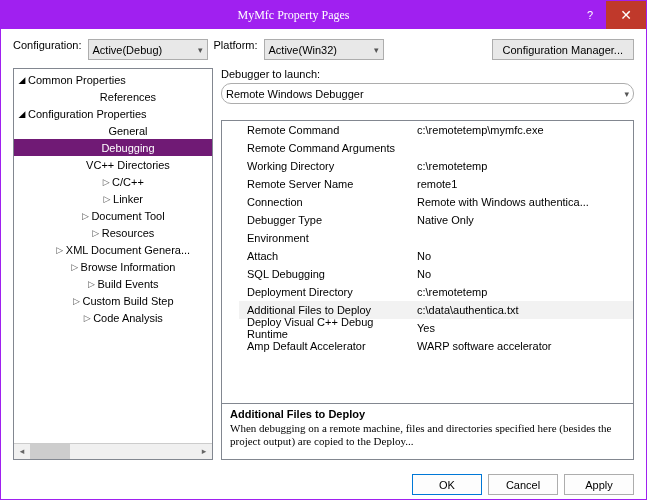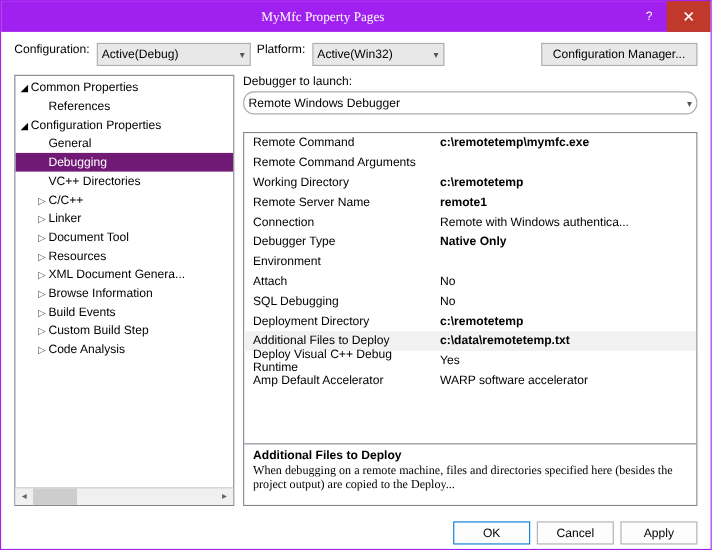--- a/index.html
+++ b/index.html
@@ -14,55 +14,55 @@
 .combo span.val { flex: 1; }
 .combo span.ar { font-size: 9px; color: #555; }
 .btn { border: 1px solid #adadad; background: #e8e8e8; height: 21px; padding: 0 10px; display: flex; align-items: center; cursor: pointer; }
 .main { display: flex; padding: 0 12px 8px 12px; gap: 8px; height: 400px; }
 .tree-wrap { width: 200px; border: 1px solid #828790; display: flex; flex-direction: column; }
 .tree { flex: 1; overflow: hidden; padding-top: 2px; }
 .tree-item { height: 17px; display: flex; align-items: center; cursor: pointer; white-space: nowrap; }
 .tree-item .ar { display: inline-block; width: 12px; text-align: center; color: #555; font-size: 9px; }
 .tree-item .ar.filled { color: #000; }
 .tree-item.lvl0 { padding-left: 2px; }
-.tree-item.lvl1 { padding-left: 18px; }
+.tree-item.lvl1 { padding-left: 18px; justify-content: center; }
 .tree-item.selected { background: #701a75; color: #fff; }
 .tree-scroll { height: 16px; border-top: 1px solid #ccc; background: #f0f0f0; display: flex; }
 .tree-scroll .sbtn { width: 16px; text-align: center; color: #666; font-size: 9px; line-height: 15px; cursor: pointer; }
 .tree-scroll .strack { flex: 1; position: relative; }
 .tree-scroll .sthumb { position: absolute; left: 0; width: 40px; height: 100%; background: #cdcdcd; }
 .right { flex: 1; display: flex; flex-direction: column; gap: 16px; }
 .launch-row label { display: block; margin-bottom: 3px; }
 .launch-row .combo { width: 100%; background: #fff; border-radius: 10px; }
 .propgrid { flex: 1; border: 1px solid #828790; display: flex; flex-direction: column; }
 .proplist { flex: 1; overflow: hidden; display: flex; flex-direction: column; }
-.proprow { display: flex; height: 18px; align-items: center; border-bottom: 0; padding-left: 8px; }
+.proprow { display: flex; height: 18px; align-items: center; border-bottom: 0; padding-left: 8px; margin-left: 17px; }
 .proprow .pn { flex: 0 0 170px; color: #000; }
 .proprow .pv { flex: 1; color: #000; white-space: nowrap; overflow: hidden; text-overflow: ellipsis; }
-.proprow .pv.bold { font-weight: bold; }
+.proprow .pv.bold { font-weight: normal; }
 .proprow.hl { background: #f2f2f2; }
 .propdesc { border-top: 1px solid #828790; padding: 4px 8px 6px 8px; height: 56px; }
 .propdesc .dt { font-weight: bold; margin-bottom: 2px; }
 .propdesc .dd { color: #000; line-height: 13px; font-family: Liberation Serif, serif; }
 .bottom { display: flex; justify-content: flex-end; gap: 6px; padding: 6px 12px 10px 12px; }
 .bottom .btn { min-width: 70px; justify-content: center; background: #fdfdfd; }
 .bottom .btn.primary { border: 1px solid #0078d7; }
 </style>
 </head>
 <body>
 
 <div class="titlebar">
   <span class="title">MyMfc Property Pages</span>
   <span class="help">?</span>
   <span class="close">✕</span>
 </div>
 
 <div class="toprow">
   <label>Configuration:</label>
-  <div class="combo" style="width:140px">
+  <div class="combo" style="width:120px">
     <span class="val">Active(Debug)</span>
     <span class="ar">▾</span>
   </div>
   <label>Platform:</label>
   <div class="combo" style="width:120px">
     <span class="val">Active(Win32)</span>
     <span class="ar">▾</span>
   </div>
   <div style="flex:1"></div>
   <div class="btn">
@@ -187,21 +187,21 @@
           <div class="proprow">
             <div class="pn">SQL Debugging</div>
             <div class="pv">No</div>
           </div>
           <div class="proprow">
             <div class="pn">Deployment Directory</div>
             <div class="pv bold">c:\remotetemp</div>
           </div>
           <div class="proprow hl">
             <div class="pn">Additional Files to Deploy</div>
-            <div class="pv bold">c:\data\remotetemp.txt</div>
+            <div class="pv bold">c:\data\authentica.txt</div>
           </div>
           <div class="proprow">
             <div class="pn">Deploy Visual C++ Debug Runtime</div>
             <div class="pv">Yes</div>
           </div>
           <div class="proprow">
             <div class="pn">Amp Default Accelerator</div>
             <div class="pv">WARP software accelerator</div>
           </div>
         </div>

